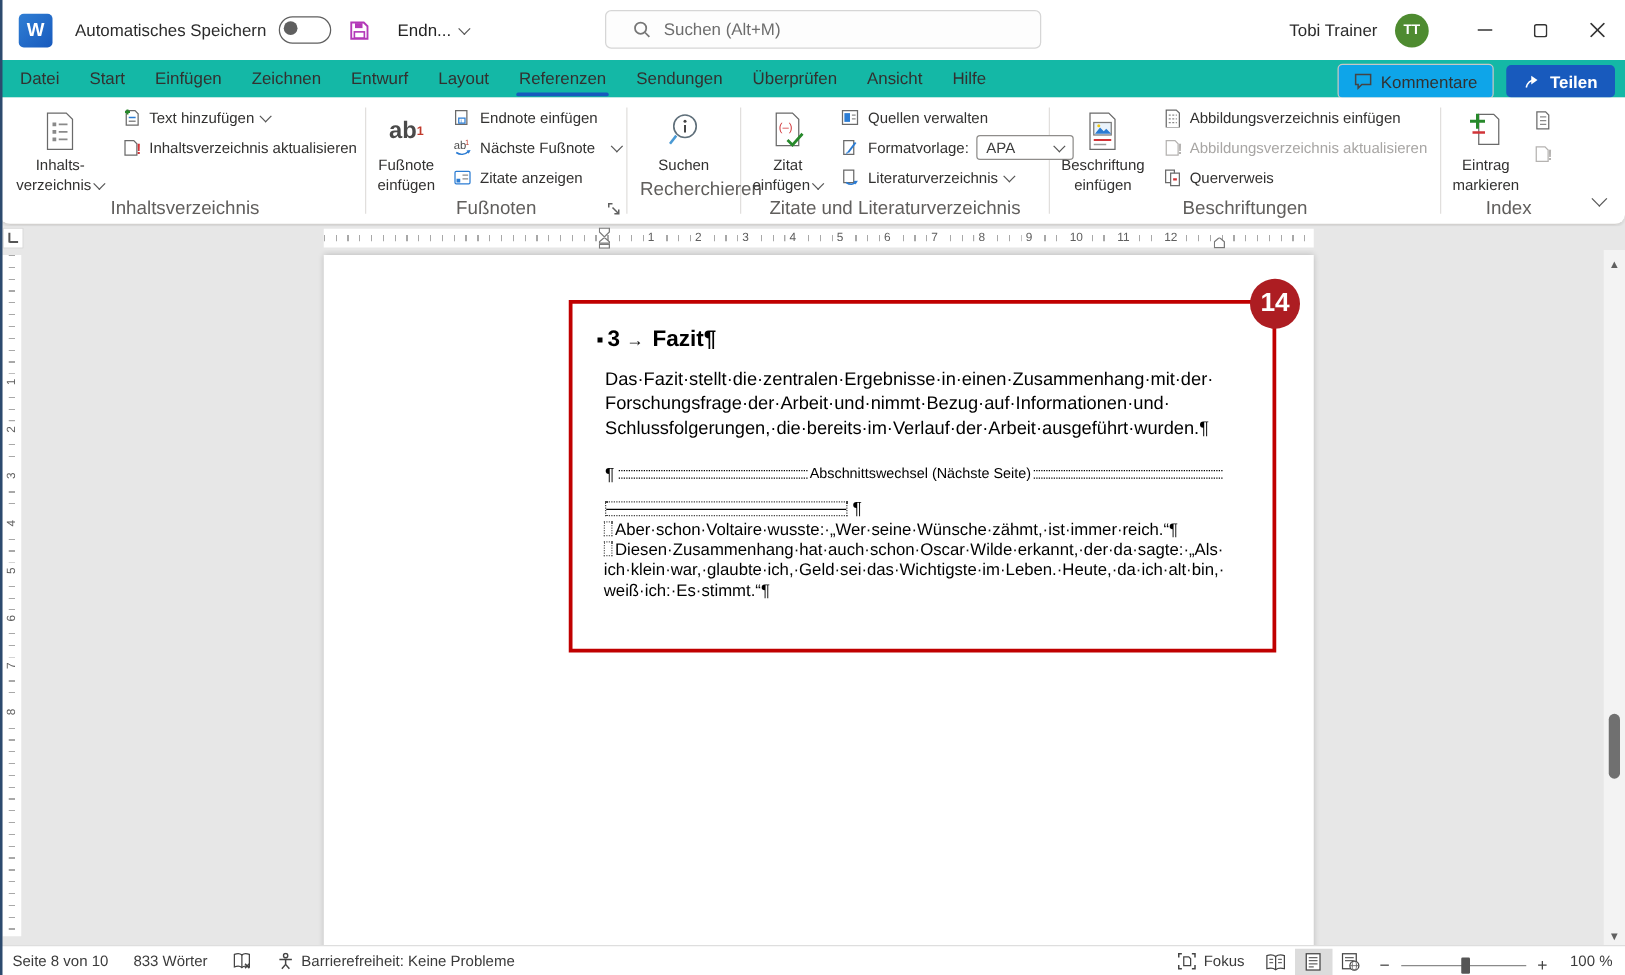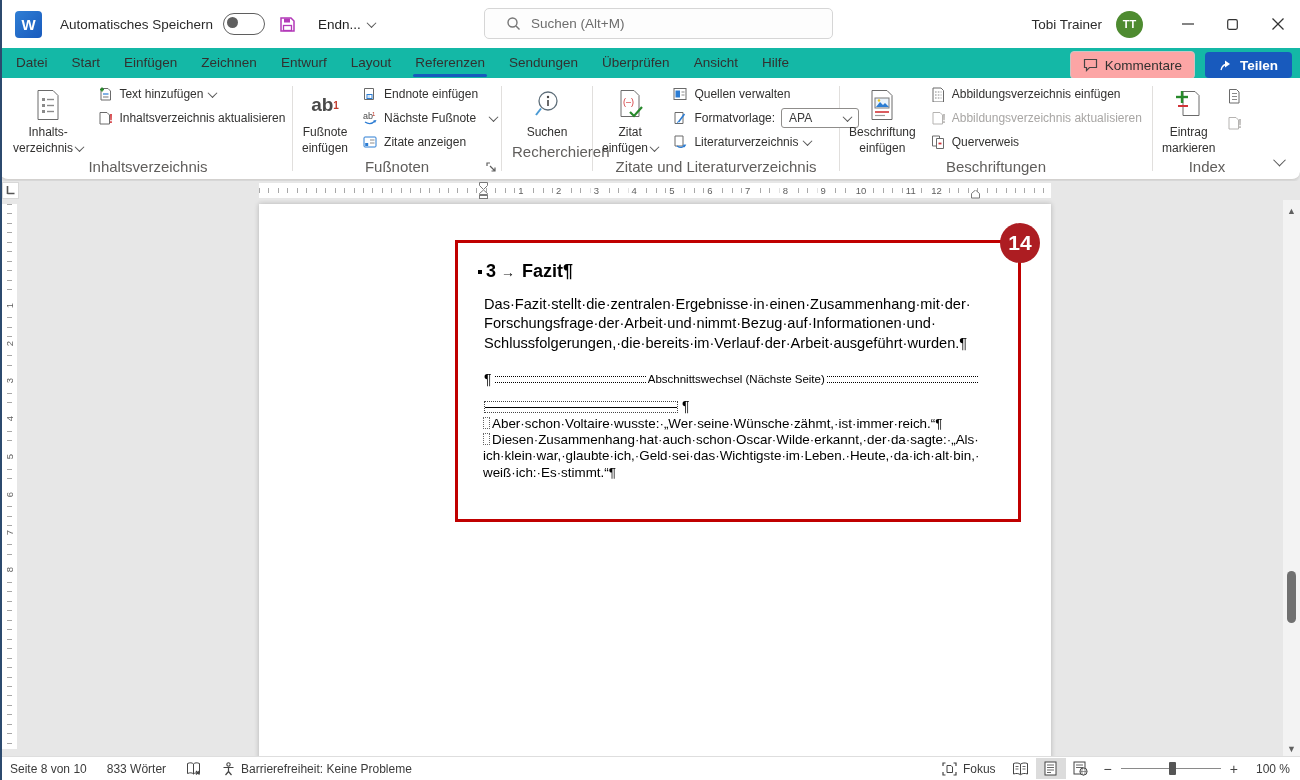--- a/index.html
+++ b/index.html
@@ -24,21 +24,21 @@
   .username{font-size:13.5px;color:#2b2b2b;margin-right:14px}
   .avatar{width:27px;height:27px;border-radius:50%;background:#4e8b30;color:#fff;font-size:11px;font-weight:bold;
           display:flex;align-items:center;justify-content:center;margin-right:22px}
   .winbtn{width:45px;height:48px;display:flex;align-items:center;justify-content:center;cursor:pointer}
 
   
   #menurow{position:absolute;top:48px;left:0;right:0;height:30px;background:#14b8a6;display:flex;align-items:center}
   .mtab{font-size:13.5px;color:#323130;padding:5px 12px 7px;cursor:pointer;position:relative;white-space:nowrap}
   .mtab.active::after{content:"";position:absolute;left:10px;right:10px;bottom:0;height:3px;border-radius:2px;background:#185abd}
   #menubtns{position:absolute;right:8px;top:51px;display:flex;gap:10px;align-items:center}
-  .combtn{height:26px;border:1px solid #c8c6c4;border-radius:4px;background:#fca5a5;display:flex;align-items:center;
+  .combtn{height:26px;border:1px solid #c8c6c4;border-radius:4px;background:#0ea5e9;display:flex;align-items:center;
           gap:7px;padding:0 12px;font-size:13.5px;color:#323130;cursor:pointer}
   .sharebtn{height:26px;border-radius:4px;background:#185abd;color:#fff;display:flex;align-items:center;gap:7px;
             padding:0 14px;font-size:13.5px;font-weight:600;cursor:pointer}
 
   
   #ribbon{position:absolute;top:78px;left:0;right:0;height:102px;background:#fff;border-bottom:1px solid #d3d1cf;
           border-radius:0 0 8px 8px;box-shadow:0 1.5px 2px rgba(0,0,0,.07);display:flex;padding:0 4px;box-sizing:border-box}
   .rgroup{display:flex;flex-direction:column;position:relative;padding:5px 4px 0;box-sizing:border-box}
   .rgcontent{flex:1;display:flex;align-items:flex-start}
   .rglabel{text-align:center;font-size:15px;color:#605e5c;padding:0 6px 22px;white-space:nowrap}
@@ -98,21 +98,21 @@
 
   
   #vscroll{position:absolute;right:0;top:0;bottom:0;width:17px;background:#f3f3f3}
   #vthumb{position:absolute;left:4px;top:371px;width:9px;height:52px;border-radius:5px;background:#707070}
   .scrollarr{position:absolute;left:3px;width:11px;height:11px;color:#606060;font-size:9px;line-height:11px;text-align:center}
 
   
   #statusbar{position:absolute;left:0;right:0;bottom:0;height:23px;background:#fff;border-top:1px solid #dedede;
              display:flex;align-items:center;font-size:12px;color:#3b3b3b}
   .sbitem{display:flex;align-items:center;gap:6px;padding:0 10px;cursor:pointer;height:100%}
-  #sbright{margin-left:auto;display:flex;align-items:center;height:100%}
+  #sbright{margin-left:auto;display:flex;align-items:flex-end;height:100%}
   .viewbtn{width:30px;height:21px;display:flex;align-items:center;justify-content:center;cursor:pointer}
   .viewbtn.sel{background:#dcdcdc}
   #zoomslider{display:flex;align-items:center;gap:9px;padding:0 8px}
   #ztrack{width:100px;height:1px;background:#8a8a8a;position:relative}
   #zthumb{position:absolute;left:48px;top:-6px;width:7px;height:13px;background:#555;border-radius:1px}
   .zsign{font-size:14px;color:#444;cursor:pointer}
   #leftedge{position:absolute;left:0;top:0;bottom:0;width:2px;background:#2c4a6e;z-index:50}
 </style>
 </head>
 <body>
@@ -449,21 +449,21 @@
         <span class="rnum" style="left: 261.8px;">1</span>
         <span class="rnum" style="left: 299.6px;">2</span>
         <span class="rnum" style="left: 337.4px;">3</span>
         <span class="rnum" style="left: 375.2px;">4</span>
         <span class="rnum" style="left: 413px;">5</span>
         <span class="rnum" style="left: 450.8px;">6</span>
         <span class="rnum" style="left: 488.6px;">7</span>
         <span class="rnum" style="left: 526.4px;">8</span>
         <span class="rnum" style="left: 564.2px;">9</span>
         <span class="rnum" style="left: 602px;">10</span>
-        <span class="rnum" style="left: 639.8px; margin-left: 12px;">11</span>
+        <span class="rnum" style="left: 639.8px;">11</span>
         <span class="rnum" style="left: 677.6px;">12</span>
       </div>
     <span class="indent-first">
       <svg width="9" height="8" viewBox="0 0 9 8">
           <path d="M0.5 0.5h8v3l-4 4-4-4z" fill="#fff" stroke="#7a7a7a"></path>
         </svg>
     </span>
     <span class="indent-hang">
       <svg width="9" height="9" viewBox="0 0 9 9">
           <path d="M4.5 0l4 3.5v1h-8v-1z" fill="#fff" stroke="#7a7a7a"></path>

